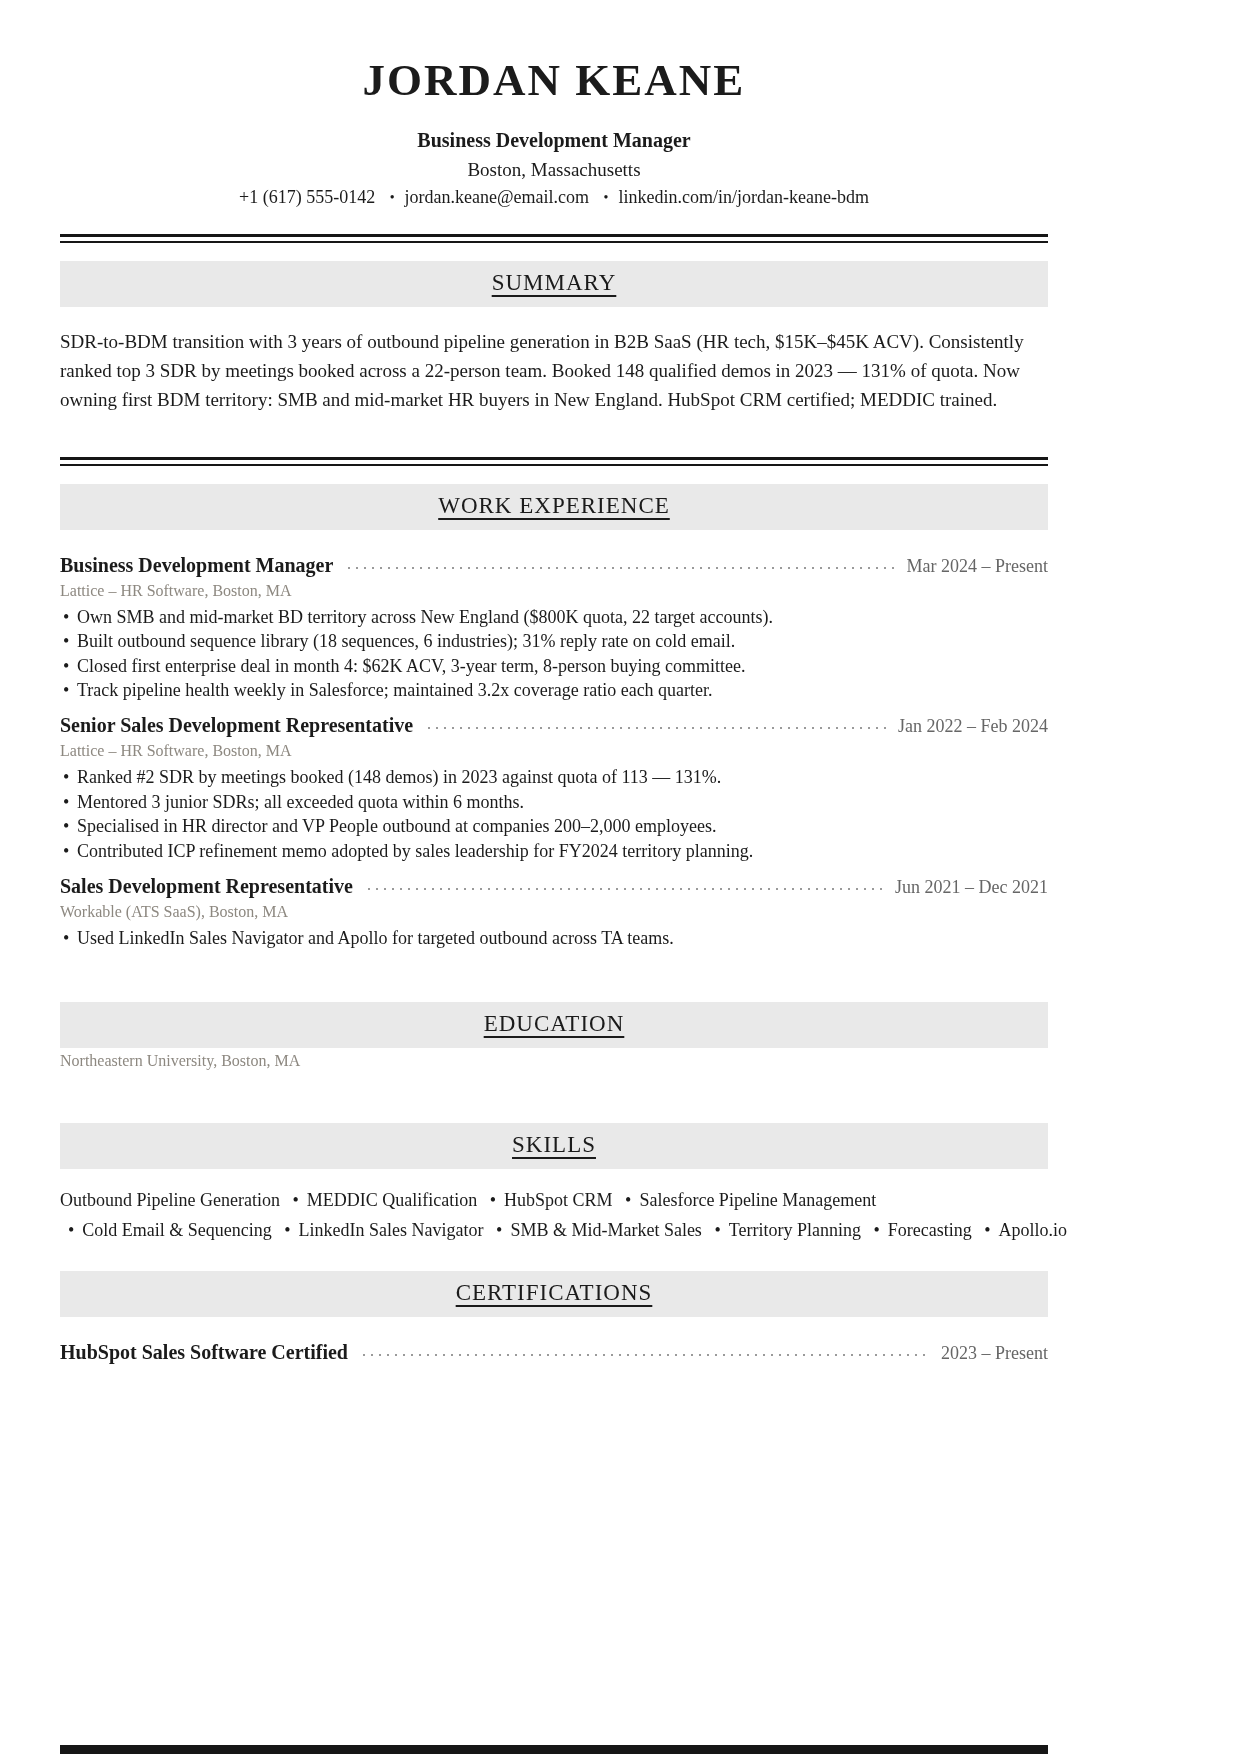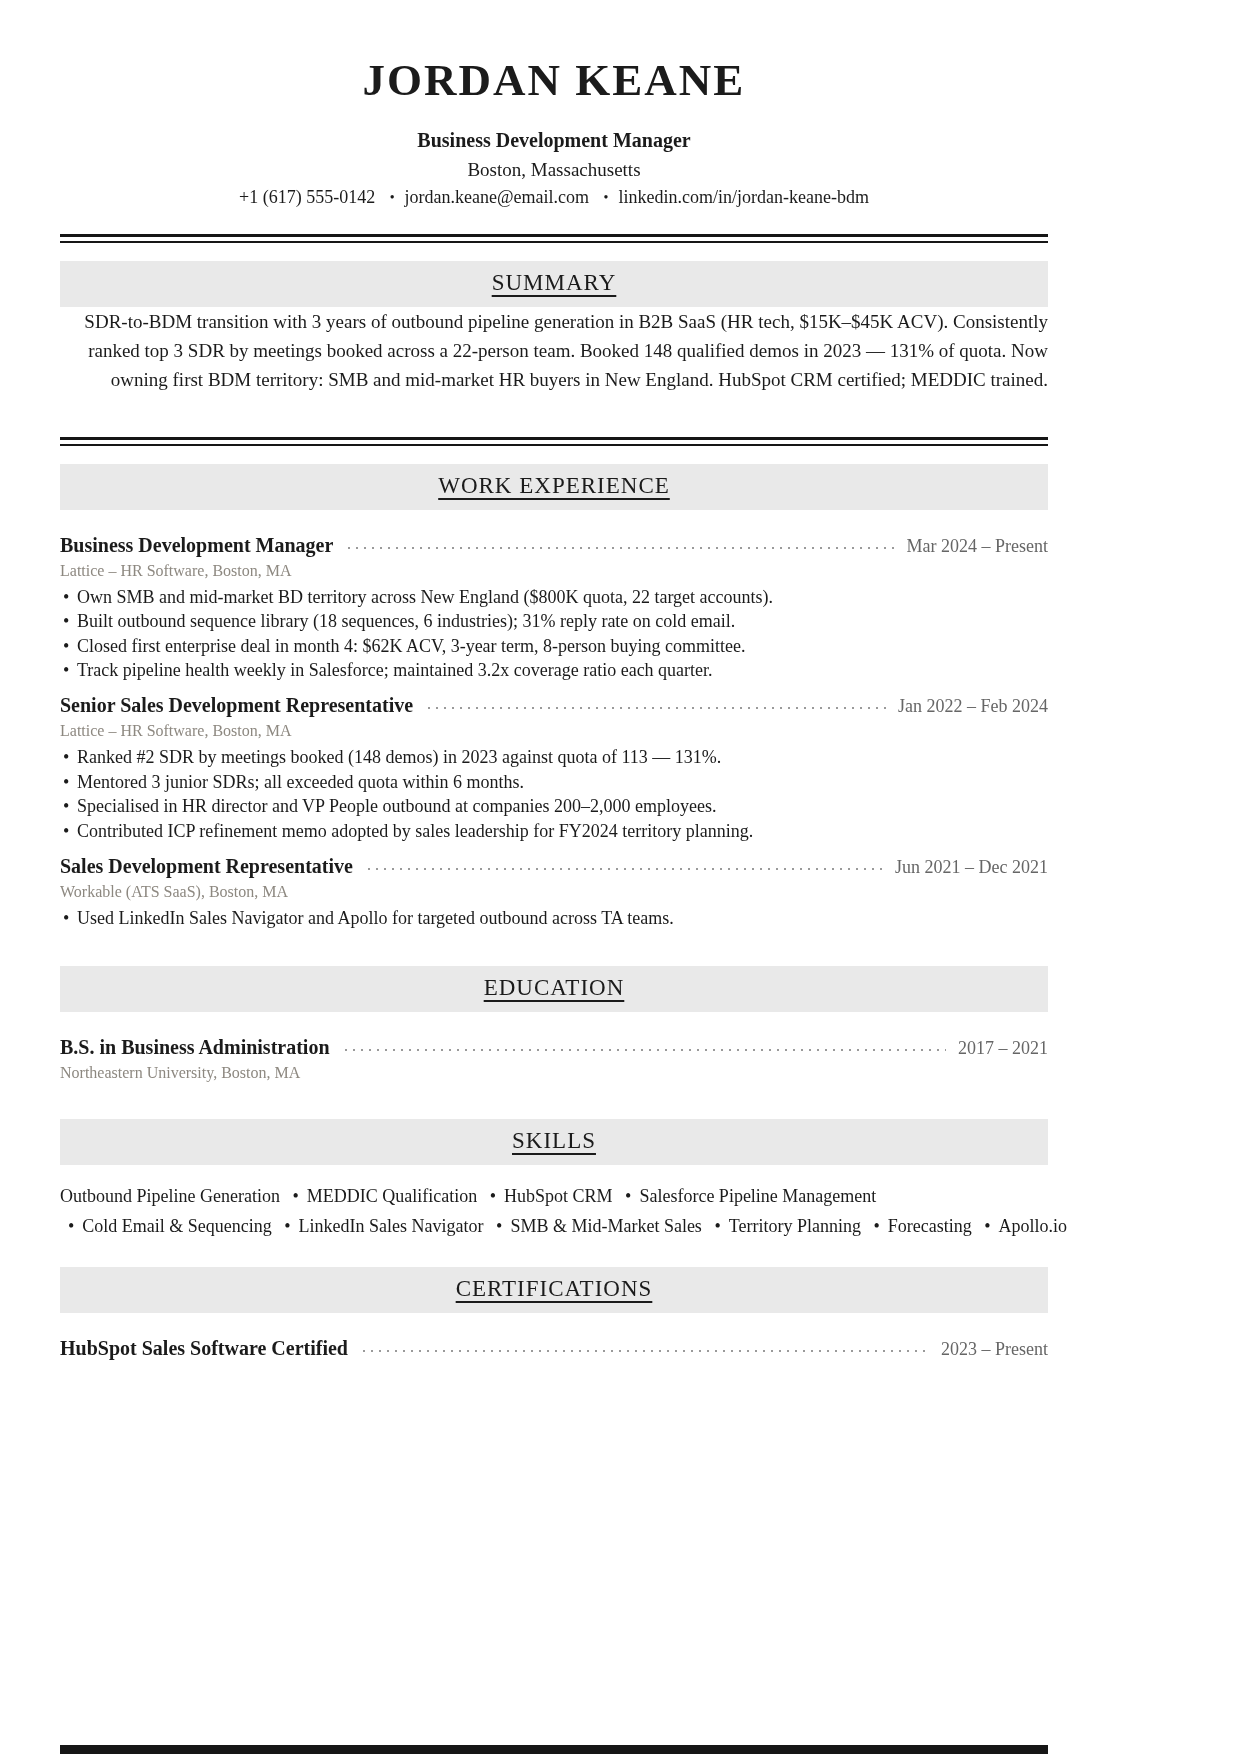--- a/index.html
+++ b/index.html
@@ -38,38 +38,37 @@
     height: 9px;
     border-top: 3.5px solid #161616;
     border-bottom: 2px solid #161616;
   }
   .banner {
     margin-top: 18px;
     background: #e9e9e9;
     text-align: center;
     padding: 9px 0 11px 0;
   }
-  .banner.gap-lg { margin-top: 36px; }
+  .banner.gap-lg { margin-top: 52px; }
   .banner.gap-md { margin-top: 26px; }
   .banner-title {
     font-size: 23px;
     font-weight: 400;
     letter-spacing: 1px;
     text-decoration: underline;
     text-underline-offset: 5px;
     text-decoration-thickness: 1.5px;
   }
 
   
   .summary-text {
     font-size: 19px;
     line-height: 1.55;
-    margin-top: 0;
+    margin-top: 20px;
     margin-bottom: 42px;
-    text-align: right;
   }
 
   
   .entry-head { display: flex; align-items: flex-end; margin-top: 22px; }
   .job + .job .entry-head, .entry-head.tight { margin-top: 10px; }
   .entry-title { font-size: 20px; font-weight: 700; white-space: nowrap; line-height: 1.3; }
   .leader {
     flex: 1;
     height: 4px;
     align-self: flex-end;
@@ -183,25 +182,20 @@
         <li>Used LinkedIn Sales Navigator and Apollo for targeted outbound across TA teams.</li>
       </ul>
     </div>
   </section>
 
   <section>
     <div class="banner gap-lg">
       <span class="banner-title">EDUCATION</span>
     </div>
     <div>
-      <div class="entry-head">
-        <span class="entry-title">B.S. in Business Administration</span>
-        <span class="leader"></span>
-        <span class="dates">2017 – 2021</span>
-      </div>
       <div class="company">Northeastern University, Boston, MA</div>
     </div>
   </section>
 
   <section>
     <div class="banner gap-lg">
       <span class="banner-title">SKILLS</span>
     </div>
     <div class="skills-block">
       <div class="skills-line">

